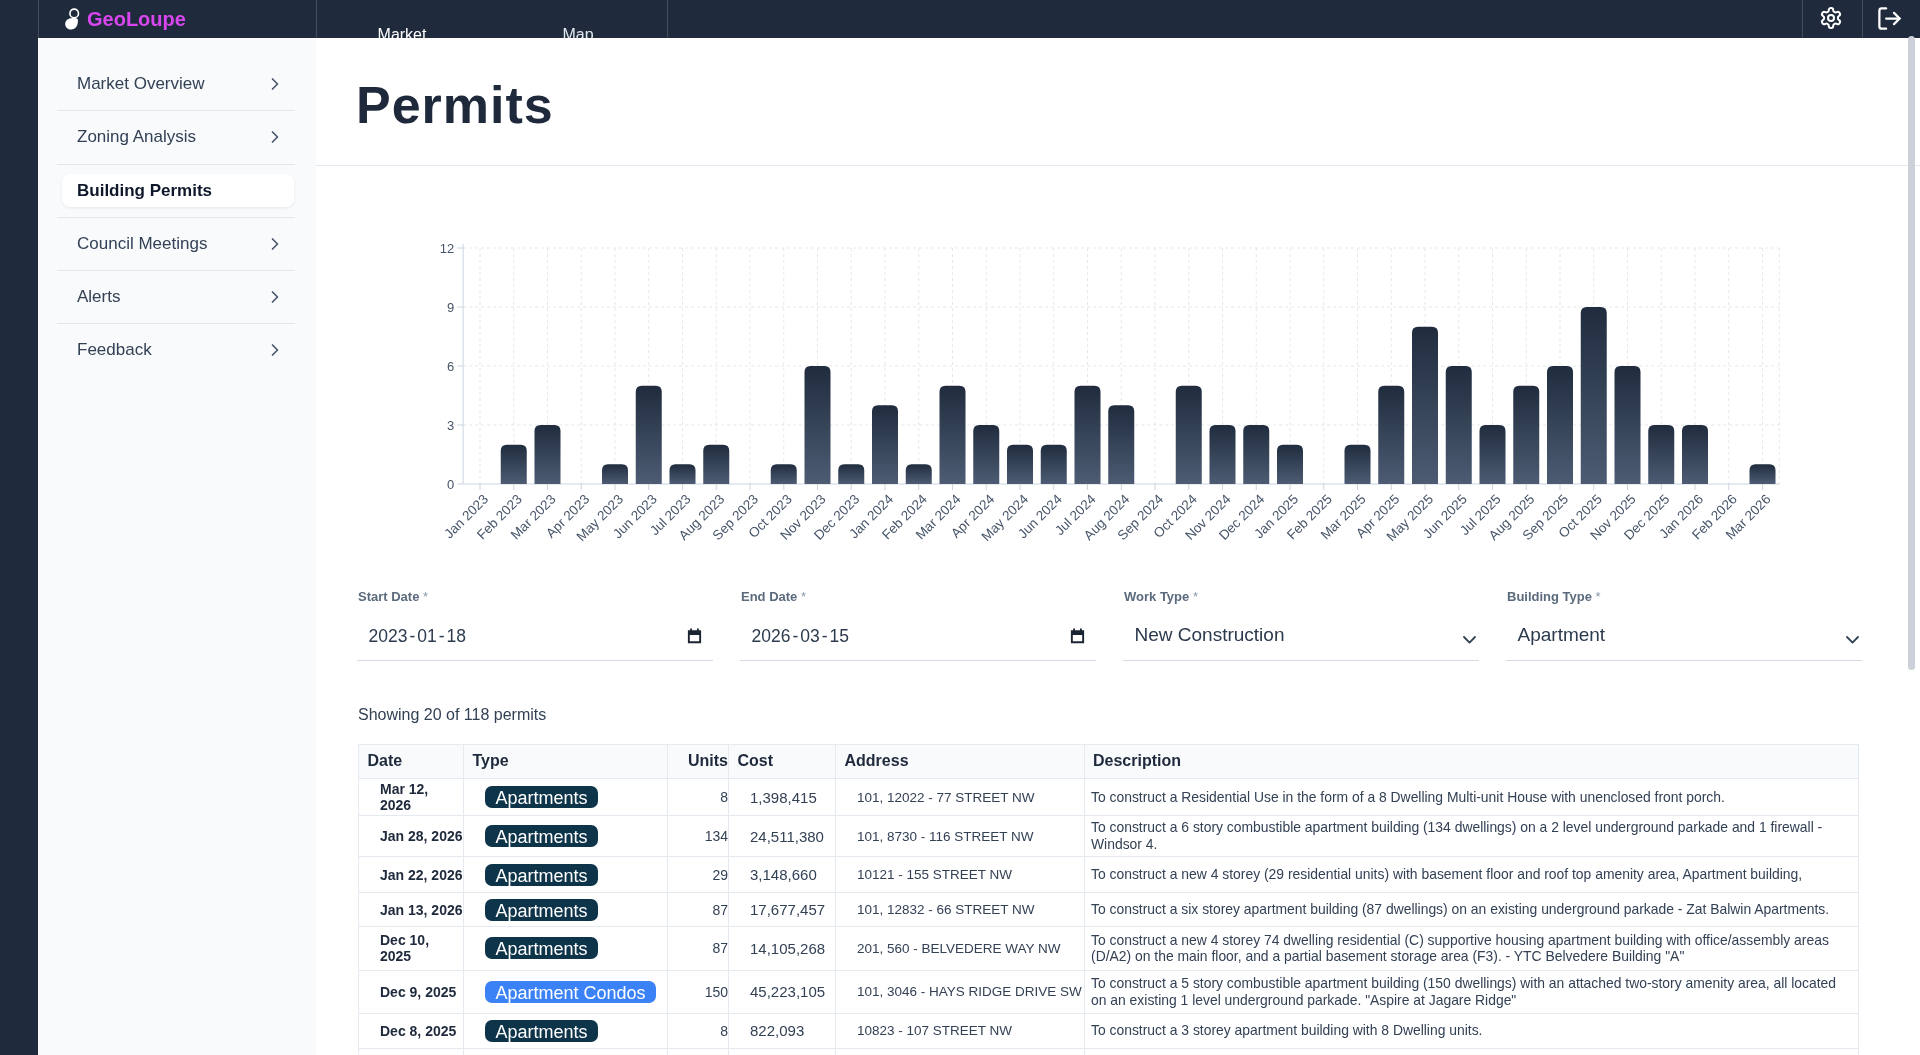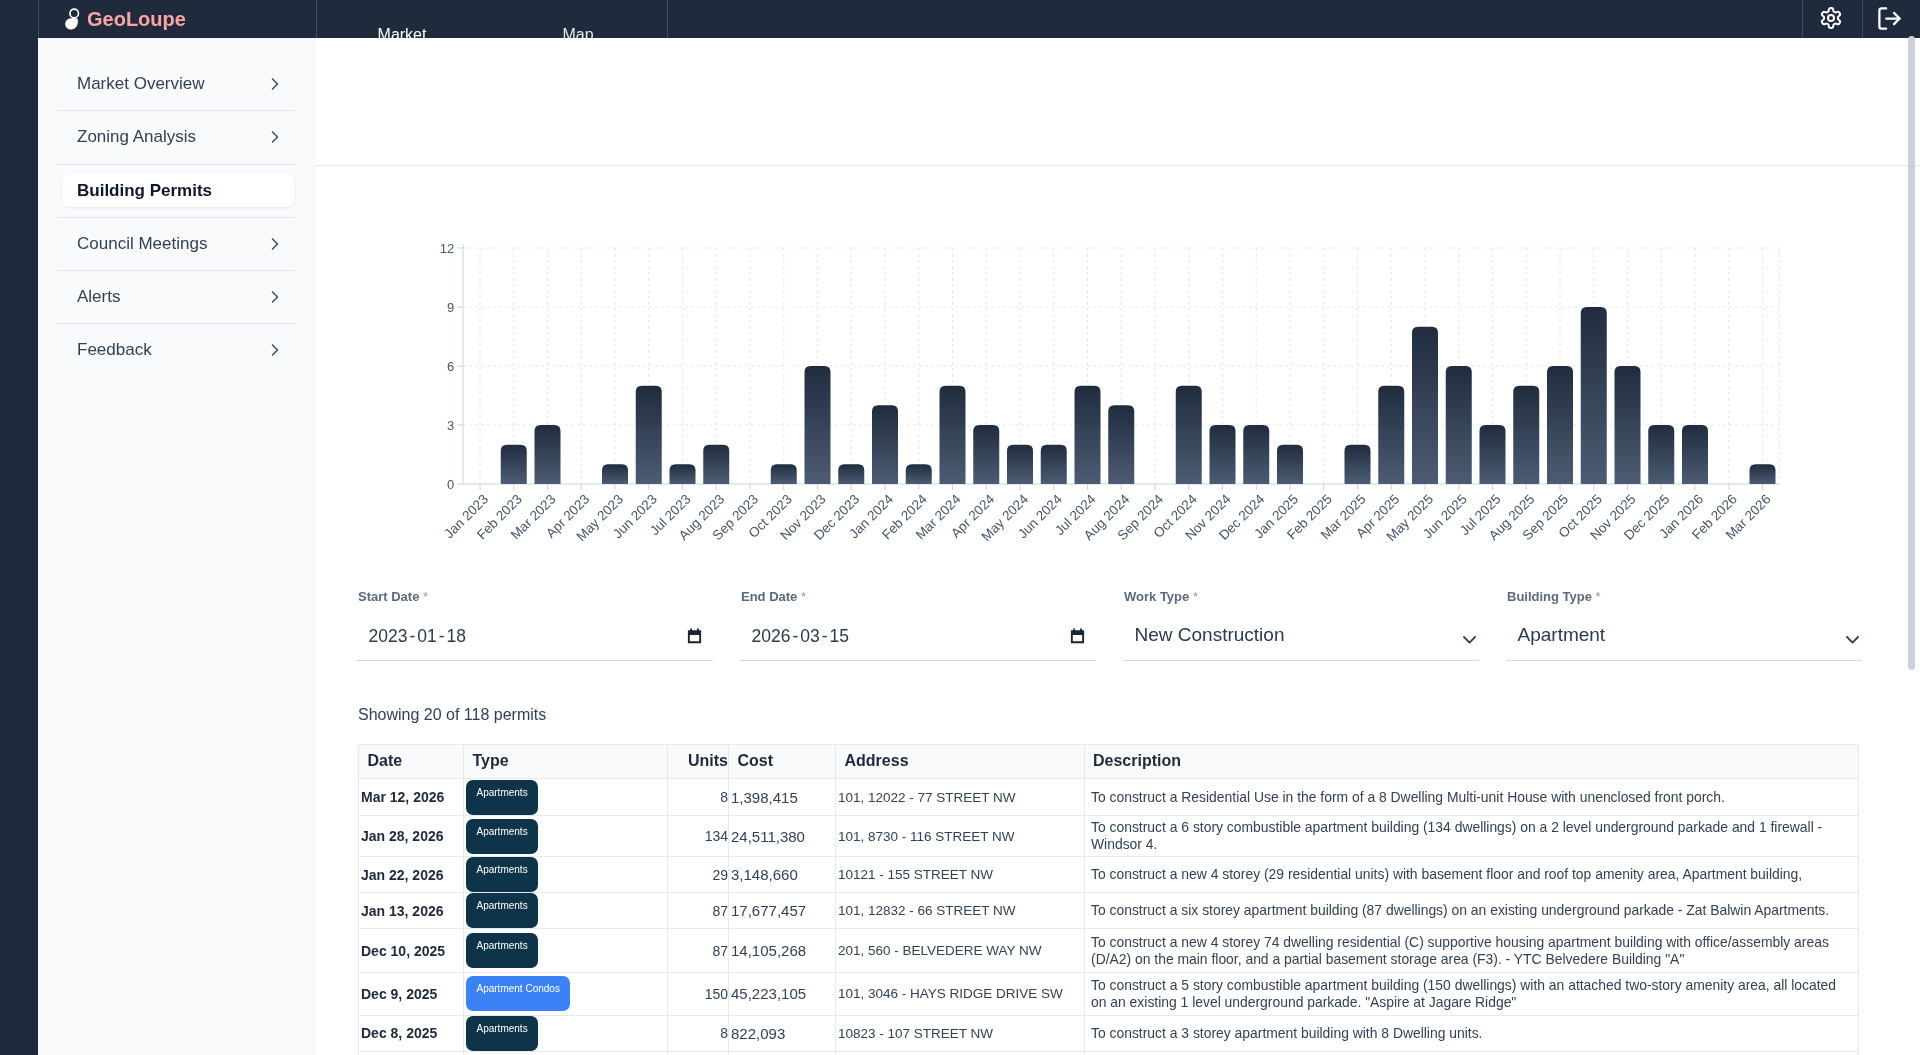--- a/index.html
+++ b/index.html
@@ -5,21 +5,21 @@
   * { margin:0; padding:0; box-sizing:border-box; }
   html,body { width:1920px; height:1055px; overflow:hidden; background:#fff;
     font-family:"Liberation Sans", sans-serif; }
   #page { position:relative; width:1920px; height:1055px; transform:translateZ(0); will-change:transform; }
   .abs { position:absolute; }
 
   
   #topbar { position:absolute; left:0; top:0; width:1920px; height:38px; background:#1f2b3c; }
   #rail { position:absolute; left:0; top:38px; width:38px; height:1017px; background:#1f2b3c; }
   .tdiv { position:absolute; top:0; width:1px; height:38px; background:rgba(255,255,255,0.16); }
-  #logo { position:absolute; left:87px; top:8px; color:#fca5a5; font-size:20px; font-weight:700; line-height:22px; }
+  #logo { position:absolute; left:87px; top:8px; color:#d946ef; font-size:20px; font-weight:700; line-height:22px; }
   .tab { position:absolute; top:16px; height:36.5px; color:#e2e8f0; font-size:16px; line-height:37px; text-align:center; }
   .tab.active { color:#fff; border-bottom:3px solid #fff; }
 
   
   #sidebar { position:absolute; left:38px; top:38px; width:330px; height:1017px;
     background:#f8fafc; border-right:1px solid #e9edf2;text-decoration:underline; }
   .mitem { position:absolute; left:0; width:278px; height:54px; }
   .mitem .lbl { position:absolute; left:39px; top:50%; transform:translateY(-50%);
     font-size:17px; color:#334155; }
   .mitem svg { position:absolute; right:31.5px; top:50%; transform:translateY(-50%); }
@@ -44,28 +44,28 @@
   .field svg.cal { position:absolute; right:11px; top:38.5px; }
   .field svg.chev { position:absolute; right:3px; top:46.5px; }
 
   
   #showing { position:absolute; left:358px; top:706px; font-size:16px; color:#334155; }
   table#tbl { position:absolute; left:358px; top:743.5px; width:1500px; border-collapse:collapse;
     table-layout:fixed; }
   #tbl th, #tbl td { border:1px solid #e5eaf0; vertical-align:middle; }
   #tbl th { background:#f8fafc; font-size:16px; font-weight:700; color:#1e293b; text-align:left;
     height:34.5px; padding:0 0 0 8.5px; }
-  #tbl td { font-size:15px; color:#334155; padding:0 0 0 2px; }
+  #tbl td { font-size:15px; color:#334155; padding:0 0 0 21px; }
   #tbl td.units { font-size:14px; }
   #tbl td.addr { font-size:13.5px; }
   #tbl td.date { font-weight:700; font-size:14px; color:#1e293b; }
   #tbl th.units, #tbl td.units { text-align:right; padding:0; }
   #tbl td.desc { font-size:13.9px; line-height:16.8px; padding:0 10px 0 6.5px; }
-  .badge { display:inline-block; background:#0e344a; color:#fff; font-size:10px; line-height:25.5px;
-    height:35px; border-radius:7px; padding:0 10.5px; }
+  .badge { display:inline-block; background:#0e344a; color:#fff; font-size:18px; line-height:25.5px;
+    height:22px; border-radius:7px; padding:0 10.5px; }
   .badge.lt { background:#3b82f6; }
 
   
   #sbthumb { position:absolute; left:1908px; top:36px; width:7px; height:634px; background:#ccd1d9; border-radius:3.5px; }
 </style>
 </head>
 <body>
 <div id="page">
 
 <div id="topbar">
@@ -129,20 +129,21 @@
   <div class="msep" style="top:285.3px"></div>
   <div class="mitem" style="top:285.3px">
         <span class="lbl">Feedback</span>
         <svg width="20" height="20" viewBox="0 0 24 24" fill="none" stroke="#475569" stroke-width="2" stroke-linecap="round" stroke-linejoin="round">
           <polyline points="9 18 15 12 9 6"></polyline>
         </svg>
       </div>
 </div>
 
 <div id="main">
+  <div id="title">Permits</div>
   <div id="hdrline"></div>
 </div>
 
 <svg id="chart" class="abs" style="left:0;top:0" width="1920" height="580" viewBox="0 0 1920 580">
       <defs>
         <linearGradient id="bg1" x1="0" y1="0" x2="0" y2="1">
           <stop offset="0" stop-color="#202c3e"></stop>
           <stop offset="1" stop-color="#4d5c73"></stop>
         </linearGradient>
       </defs>

